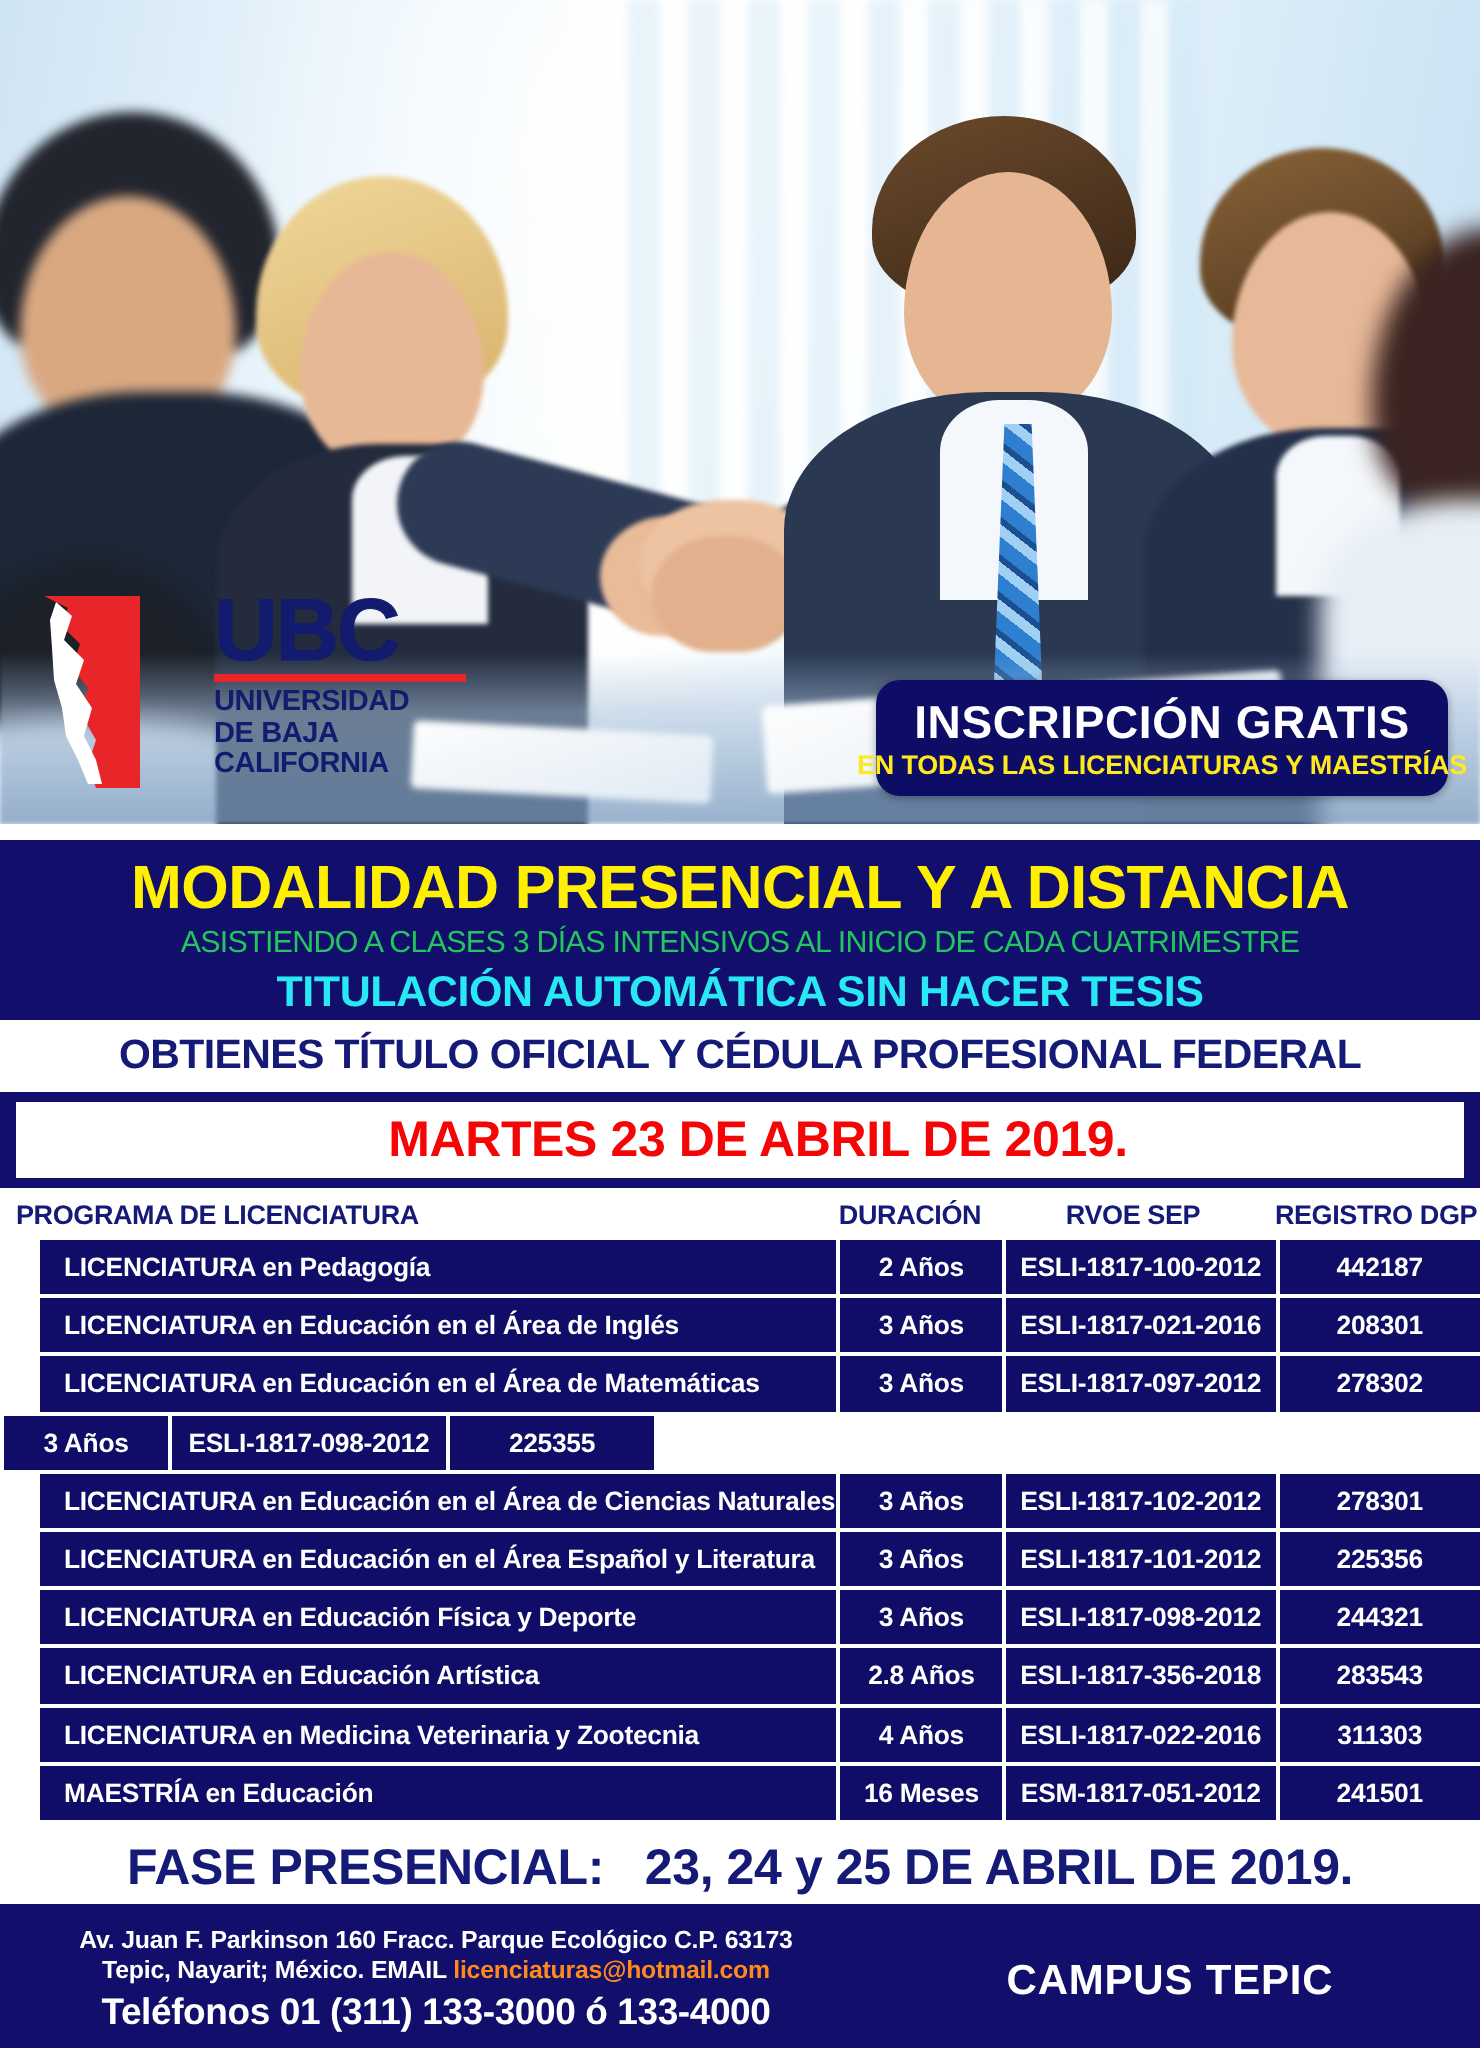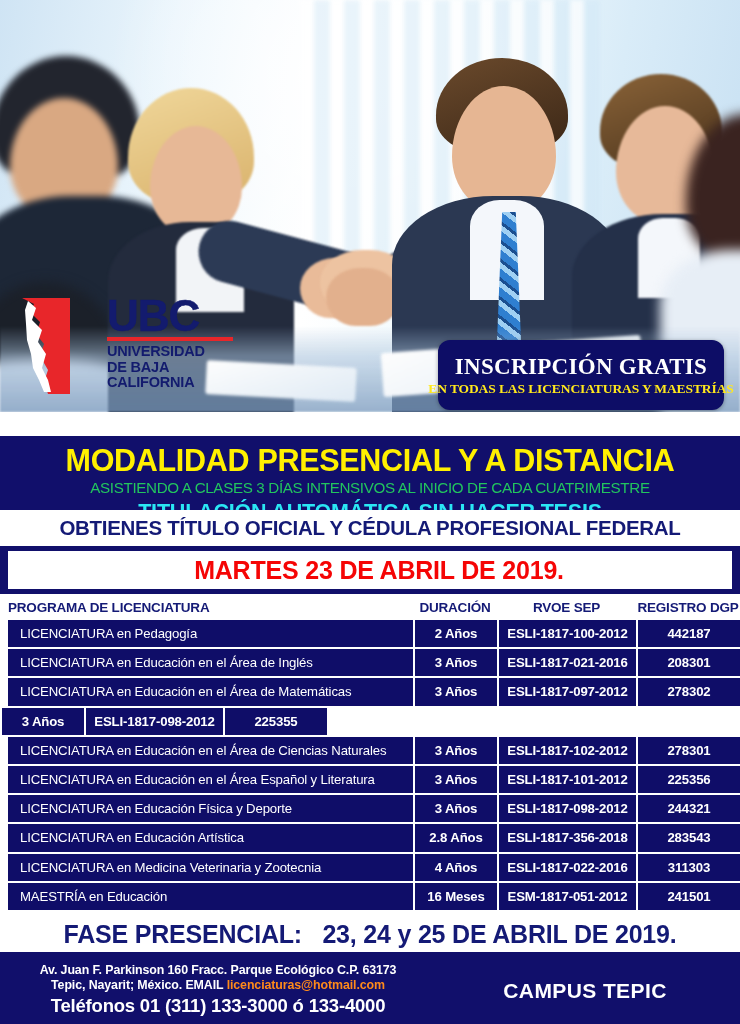--- a/index.html
+++ b/index.html
@@ -110,43 +110,42 @@
   .logo-rule { width: 126px; height: 4px; background: #e8262a; margin-top: 1px; }
   .logo-sub {
     font-size: 14.5px; font-weight: bold; color: #131b6e;
     line-height: 15.5px; letter-spacing: -0.2px; margin-top: 3px;
   }
 
   
   .badge {
     position: absolute;
     left: 438px; top: 340px;
-    width: 286px; height: 70px;
+    width: 286px; height: 58px;
     background: #0d0d66;
     border-radius: 12px;
     z-index: 6;
     display: flex;
     flex-direction: column;
     align-items: center;
     justify-content: center;
     box-shadow: 0 1px 4px rgba(0,0,0,.35);
-    font-family: Liberation Serif, serif;
   }
   .badge-l1 {
     color: #ffffff; font-weight: bold; font-size: 23px; letter-spacing: .3px;
     line-height: 26px;
   }
   .badge-l2 {
     color: #ffe81c; font-weight: bold; font-size: 13.5px; letter-spacing: -0.1px;
     line-height: 17px; white-space: nowrap;
   }
 
   
   .band-navy-1 {
-    position: absolute; left: 0; top: 436px; width: 740px; height: 96px;
+    position: absolute; left: 0; top: 420px; width: 740px; height: 96px;
     background: #110f6b;
     text-align: center;
   }
   .headline-yellow {
     color: #fff000; font-weight: bold; font-size: 30.5px;
     letter-spacing: -0.3px; padding-top: 7px; line-height: 35px;
     white-space: nowrap;
   }
   .headline-white {
     color: #22c55e; font-weight: normal; font-size: 15.2px;
@@ -210,22 +209,22 @@
     display: flex; align-items: stretch; height: 27.2px;
     margin-bottom: 2px;
   }
   .td {
     background: #0f0d68; color: #ffffff;
     display: flex; align-items: center;
     font-size: 13.2px; font-weight: bold; letter-spacing: -0.15px;
     white-space: nowrap;
   }
   .td-prog {
-    width: 405px; margin-left: 8px; padding-left: 12px;
-    box-sizing: border-box; font-weight: normal;
+    width: 405px; margin-left: 20px; padding-left: 12px;
+    box-sizing: border-box; font-weight: bold;
   }
   .td-dur  { width: 82px;  margin-left: 2px; justify-content: center; }
   .td-rvoe { width: 137px; margin-left: 2px; justify-content: center; }
   .td-dgp  { width: 102px; margin-left: 2px; justify-content: center; }
 
   
   .fase {
     position: absolute; left: 0; top: 916px; width: 740px; height: 40px;
     background: #ffffff; text-align: center;
     border-bottom: 4px solid #110f6b;

